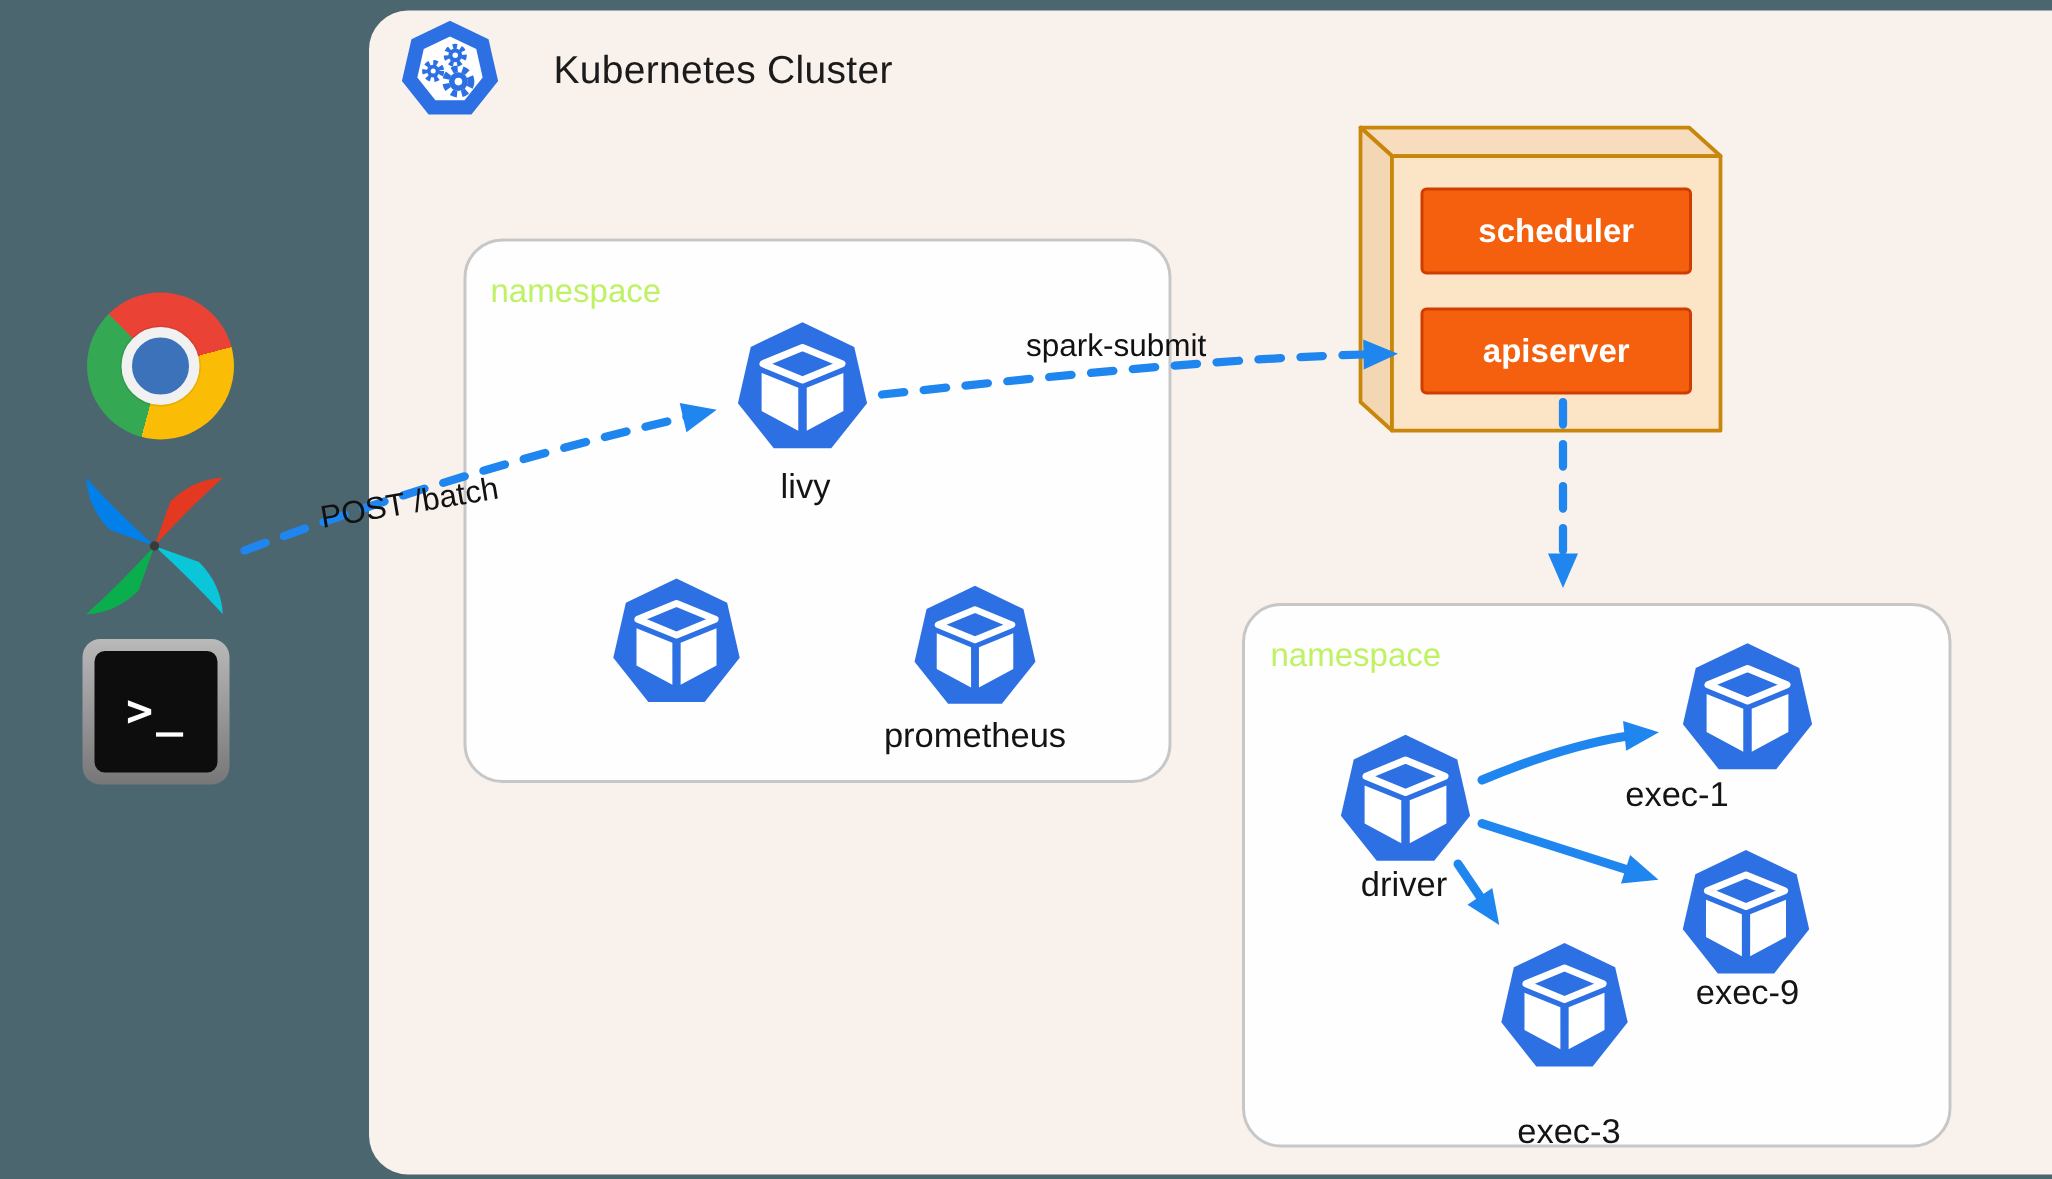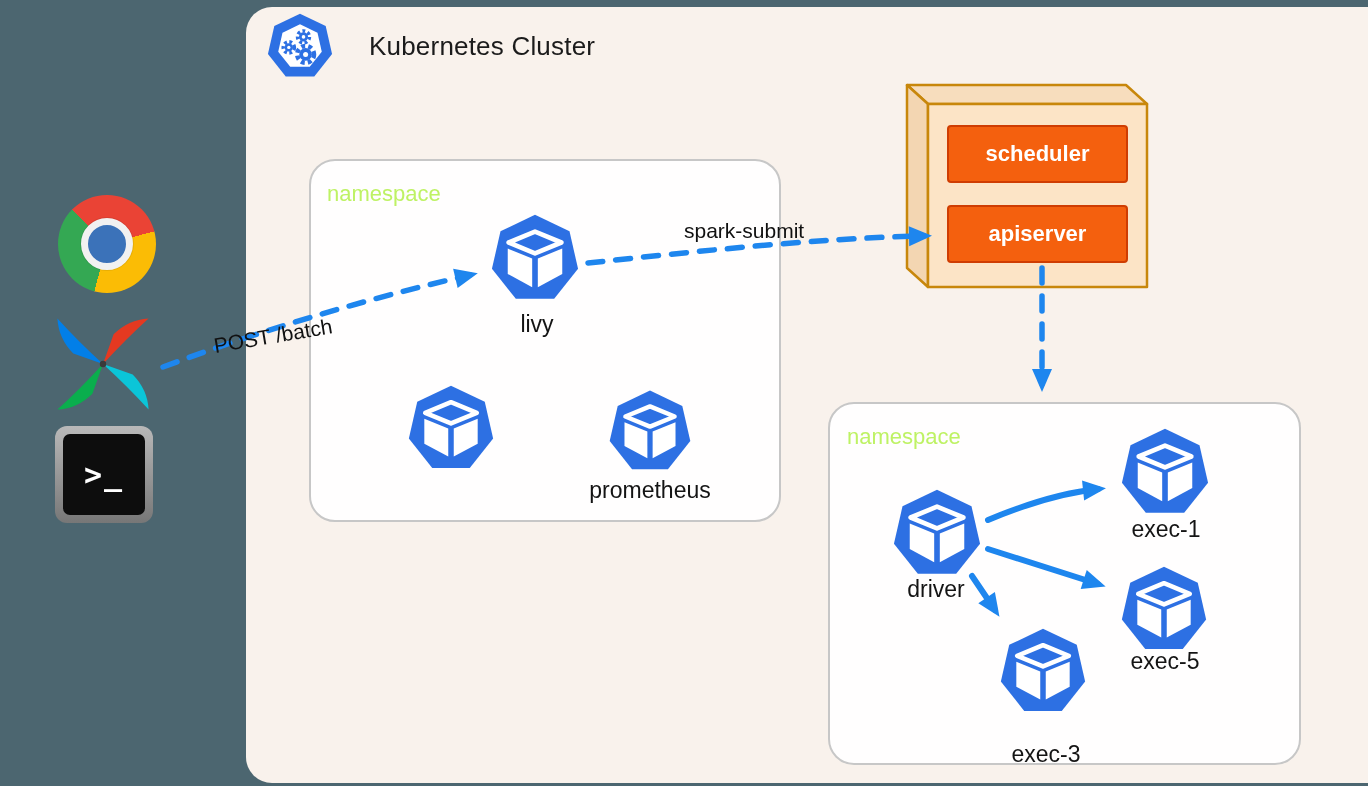--- a/index.html
+++ b/index.html
@@ -152,26 +152,26 @@
   <div class="ns-label" id="ns2-label">namespace</div>
 
   <svg class="pod-svg" style="left:890px;top:485px;width:94px;height:96px" viewBox="0 0 100 100">
       <use href="#sym-pod"></use>
     </svg>
   <div class="pod-label" style="left:876px;top:577px;width:120px">driver</div>
 
   <svg class="pod-svg" style="left:1118px;top:424px;width:94px;height:96px" viewBox="0 0 100 100">
       <use href="#sym-pod"></use>
     </svg>
-  <div class="pod-label" style="left:1106px;top:517px;width:120px">exec-1</div>
+  <div class="pod-label" style="left:1058px;top:517px;width:120px">exec-1</div>
 
   <svg class="pod-svg" style="left:1118px;top:562px;width:92px;height:94px" viewBox="0 0 100 100">
       <use href="#sym-pod"></use>
     </svg>
-  <div class="pod-label" style="left:1105px;top:649px;width:120px">exec-5</div>
+  <div class="pod-label" style="left:1105px;top:649px;width:120px">exec-9</div>
 
   <svg class="pod-svg" style="left:997px;top:624px;width:92px;height:94px" viewBox="0 0 100 100">
       <use href="#sym-pod"></use>
     </svg>
   <div class="pod-label" style="left:986px;top:742px;width:120px">exec-3</div>
 
   <svg id="arrows" width="1368" height="786">
     <defs>
       <marker id="ah" markerUnits="userSpaceOnUse" markerWidth="26" markerHeight="24" refX="16" refY="12" orient="auto">
         <path d="M1,2 L24,12 L1,22 Z" fill="#1e86ee"></path>

